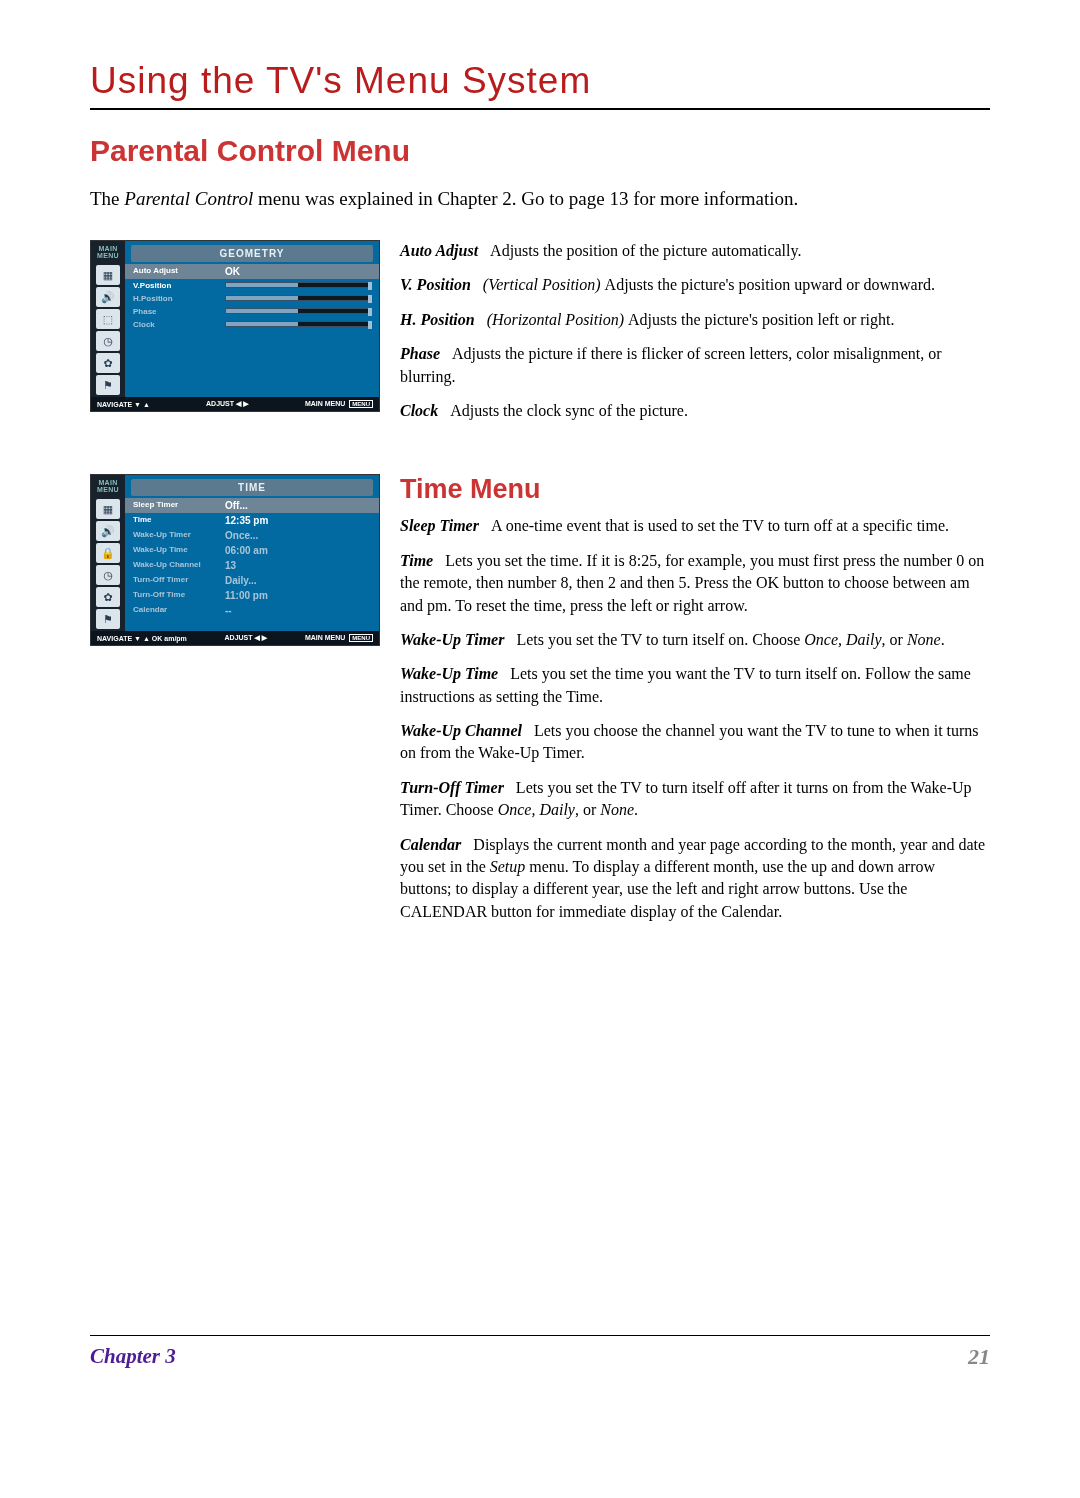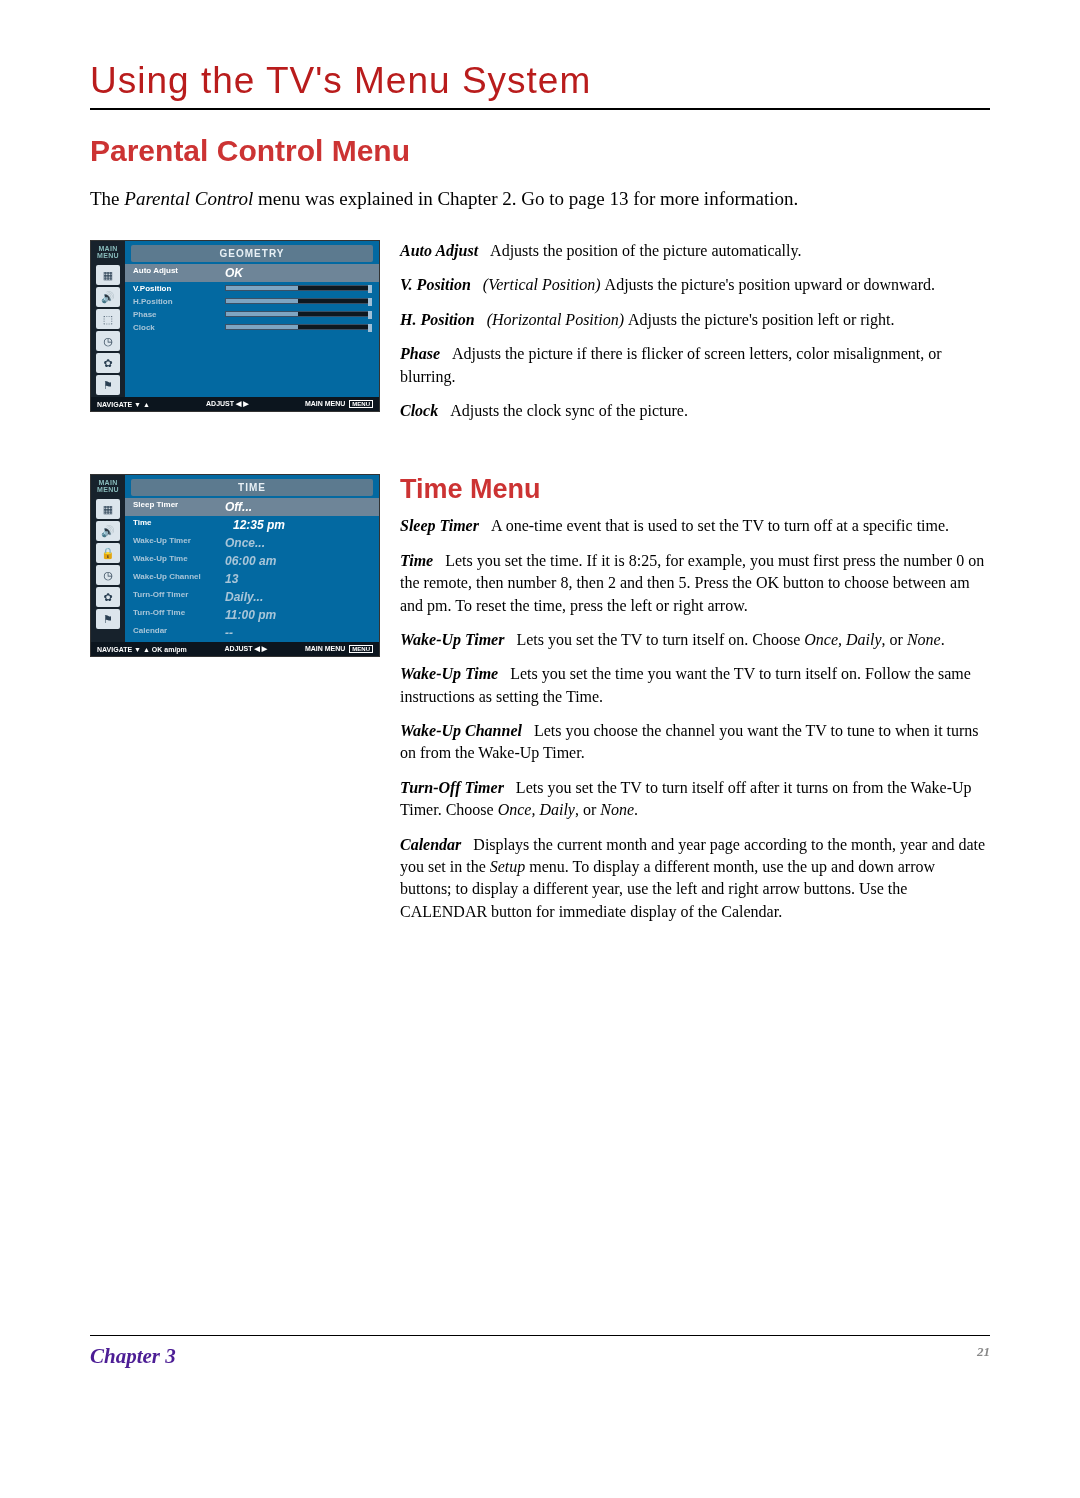--- a/index.html
+++ b/index.html
@@ -11,38 +11,38 @@
   .intro em { font-style: italic; }
   .row { display: flex; align-items: flex-start; margin-bottom: 40px; }
   .screenshot { flex: 0 0 290px; margin-right: 20px; }
   .content { flex: 1; }
   .h2 { font-family: Arial, Helvetica, sans-serif; font-weight: bold; font-size: 27px; color: #c33; margin-bottom: 10px; }
   .p { font-size: 16px; line-height: 1.4; margin-bottom: 12px; }
   .p .term { font-style: italic; font-weight: bold; }
   .p em { font-style: italic; }
   .footer { display: flex; justify-content: space-between; border-top: 1px solid #000; padding-top: 8px; margin-top: 400px; }
   .footer .left { font-style: italic; font-weight: bold; color: #4c1d95; font-size: 21px; }
-  .footer .right { font-style: italic; font-weight: bold; color: #888; font-size: 13px; text-align: right; }
+  .footer .right { font-style: italic; font-weight: bold; color: #888; font-size: 22px; text-align: right; }
 
   
   .menu-panel { border: 1px solid #333; background: #1a2530; width: 290px; font-family: Arial, sans-serif; font-size: 9px; color: #fff; }
   .menu-header-row { display: flex; }
   .menu-sidebar { width: 34px; background: #17222c; }
   .menu-sidebar-title { font-size: 7px; font-weight: bold; color: #8bb; text-align: center; padding: 4px 0; letter-spacing: 0.3px; }
   .menu-icon { width: 24px; height: 20px; margin: 2px auto; background: #dce5ec; border-radius: 2px; display: flex; align-items: center; justify-content: center; color: #2a3f52; font-size: 11px; }
   .menu-body { flex: 1; background: #0369a1; }
   .menu-title-bar { background: #5c7a8f; text-align: center; font-weight: bold; font-size: 10px; padding: 3px 0; letter-spacing: 1px; margin: 4px 6px 2px 6px; border-radius: 2px; color: #e8f0f5; }
   .menu-row { display: flex; padding: 2px 8px; }
   .menu-row.selected { background: #6e8598; }
   .menu-label { flex: 0 0 92px; font-size: 8px; color: #a8c5d8; font-weight: bold; }
   .menu-row.selected .menu-label { color: #fff; }
   .menu-row.white .menu-label { color: #fff; }
-  .menu-value { flex: 1; font-size: 12px; color: #a8c5d8; font-weight: bold; font-style: italic; }
+  .menu-value { flex: 1; font-size: 10px; color: #a8c5d8; font-weight: bold; }
   .menu-row.selected .menu-value { color: #fff; }
-  .menu-row.white .menu-value { color: #fff; margin-left: 8px; }
+  .menu-row.white .menu-value { color: #fff; }
   .menu-slider { flex: 1; height: 6px; background: #0e1820; margin-top: 1px; position: relative; border: 1px solid #3a5066; }
   .menu-slider-fill { height: 100%; background: #7ea5c2; width: 50%; }
   .menu-slider-cap { position: absolute; right: -2px; top: -1px; width: 4px; height: 8px; background: #a0c0d8; }
   .menu-footer { background: #0c151e; padding: 3px 6px; font-size: 7px; display: flex; justify-content: space-between; align-items: center; }
   .menu-footer span { color: #fff; font-weight: bold; }
   .arrow-box { display: inline-block; border: 1px solid #fff; padding: 0 2px; font-size: 6px; margin-left: 2px; }
 </style>
 </head>
 <body>
 

